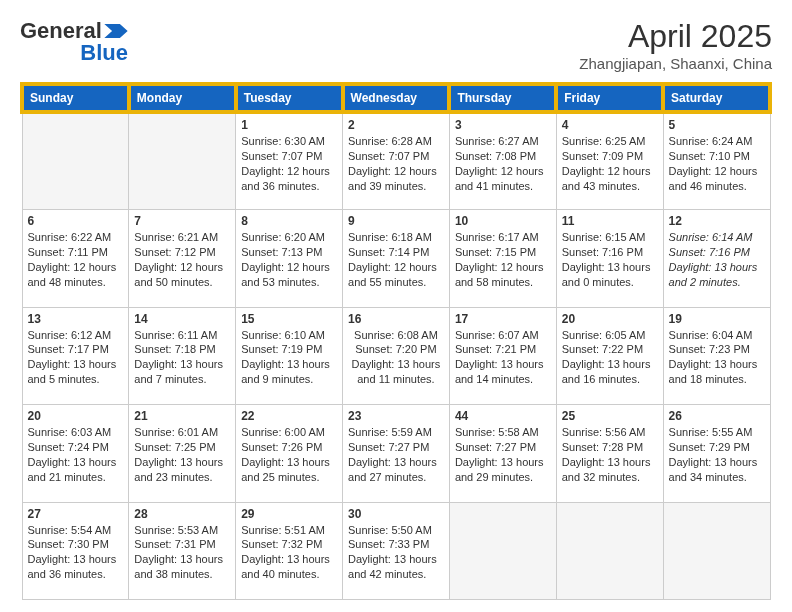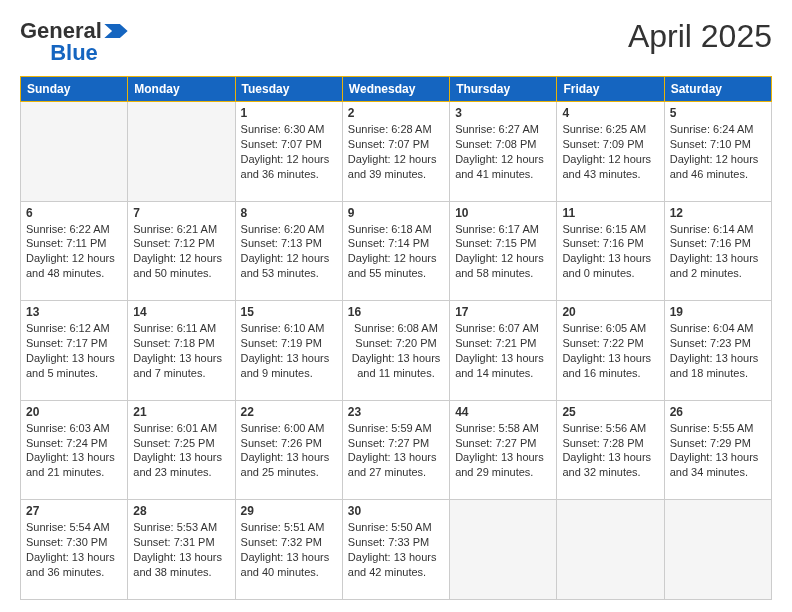--- a/index.html
+++ b/index.html
@@ -19,21 +19,21 @@
     }
     .header {
       display: flex;
       justify-content: space-between;
       align-items: flex-start;
       margin-bottom: 10px;
     }
     .logo {
       display: flex;
       flex-direction: column;
-      align-items: center;
+      align-items: flex-end;
     }
     .logo-arrow {
       width: 24px;
       height: 14px;
       margin-left: 2px;
     }
     .logo-row {
       display: flex;
       align-items: center;
     }
@@ -54,21 +54,21 @@
       border-collapse: collapse;
       width: 100%;
       table-layout: fixed;
     }
     .calendar th {
       background: #1565c0;
       color: #fff;
       font-size: 12px;
       font-weight: bold;
       padding: 5px 6px;
-      border: 1px solid #eab308;
+      border: 4px solid #eab308;
       text-align: left;
     }
     .calendar td {
       border: 1px solid #ccc;
       vertical-align: top;
       padding: 4px 5px;
       font-size: 10px;
       color: #333;
       height: 88px;
       background: #fff;
@@ -97,20 +97,21 @@
       <div class="logo-row">
         <span style="font-size:22px;font-weight:bold;color:#333;">General</span>
         <svg class="logo-arrow" viewBox="0 0 30 18" width="30" height="18">
           <polygon points="0,0 20,0 30,9 20,18 0,18 10,9" fill="#1565c0"></polygon>
         </svg>
       </div>
       <span style="font-size:22px;font-weight:bold;color:#1565c0;margin-top:-4px;">Blue</span>
     </div>
     <div class="title-block">
       <div class="month-title">April 2025</div>
+      <div class="location">Zhangjiapan, Shaanxi, China</div>
     </div>
   </div>
 
   <table class="calendar">
     <thead>
       <tr id="weekday-header">
           <th>Sunday</th>
           <th>Monday</th>
           <th>Tuesday</th>
           <th>Wednesday</th>
@@ -186,21 +187,21 @@
 Daylight: 12 hours and 58 minutes.</div>
           </td>
           <td>
             <div class="day-num">11</div>
             <div class="cell-text" style="white-space: pre-line;">Sunrise: 6:15 AM
 Sunset: 7:16 PM
 Daylight: 13 hours and 0 minutes.</div>
           </td>
           <td>
             <div class="day-num">12</div>
-            <div class="cell-text" style="white-space: pre-line;">Sunrise: 6:14 AM
+            <div class="cell-text" style="white-space: pre-line; font-style: italic;">Sunrise: 6:14 AM
 Sunset: 7:16 PM
 Daylight: 13 hours and 2 minutes.</div>
           </td>
         </tr>
         <tr>
           <td>
             <div class="day-num">13</div>
             <div class="cell-text" style="white-space: pre-line;">Sunrise: 6:12 AM
 Sunset: 7:17 PM
 Daylight: 13 hours and 5 minutes.</div>

